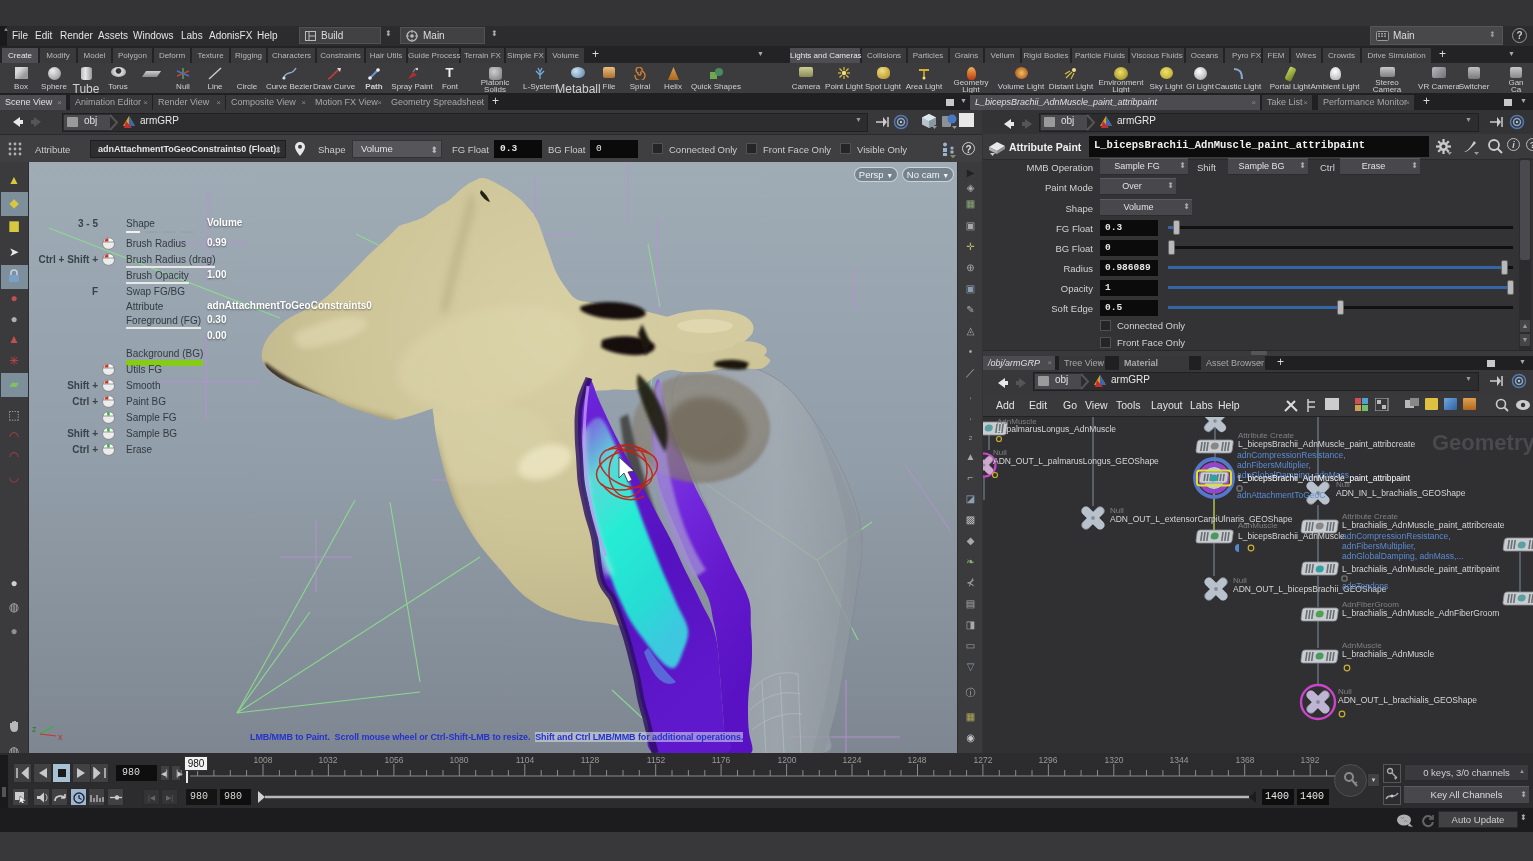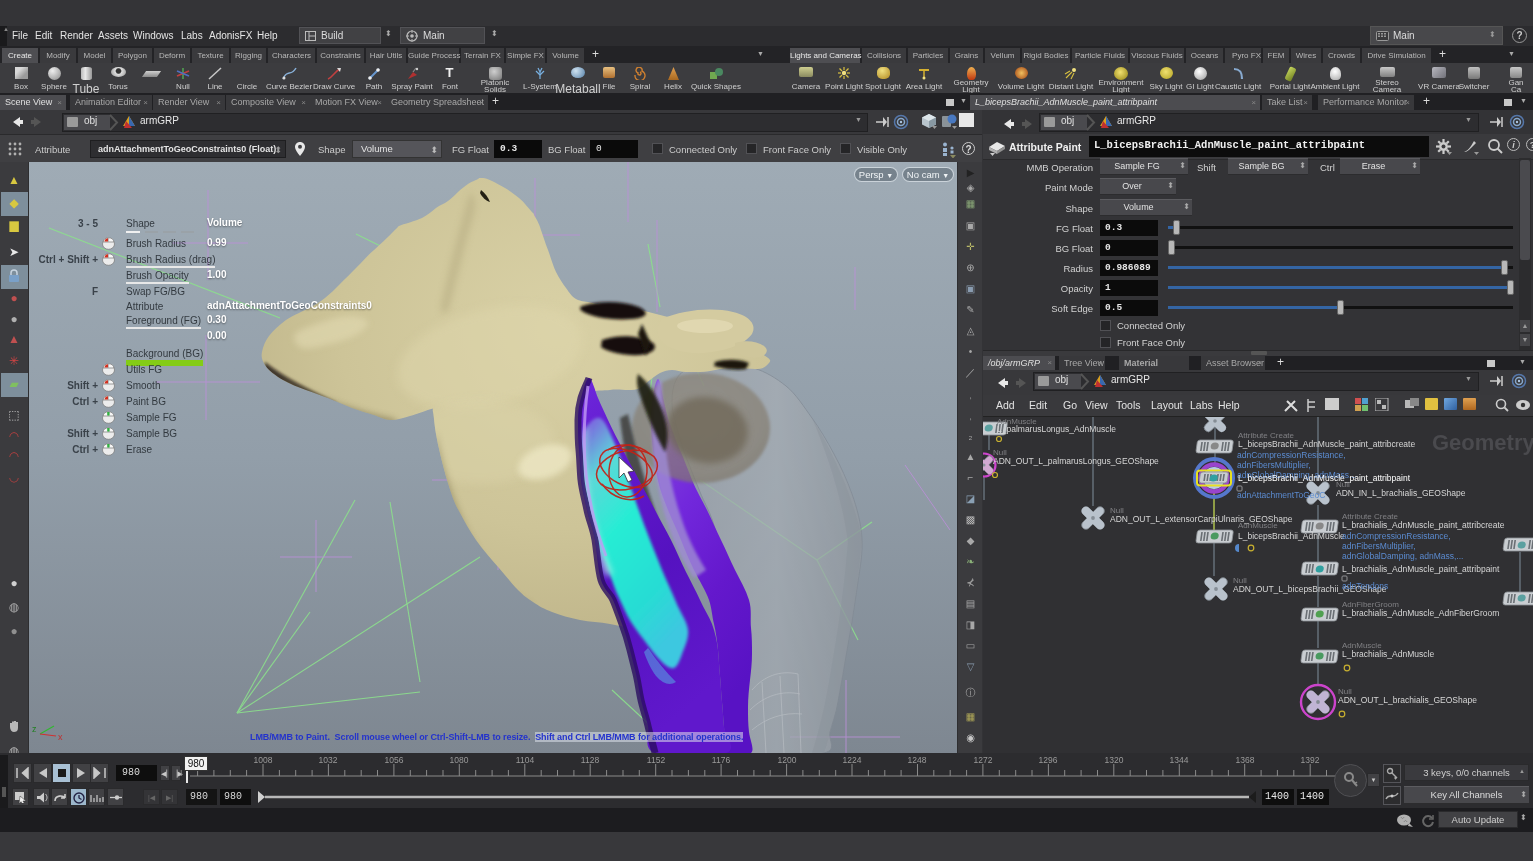--- a/index.html
+++ b/index.html
@@ -132,21 +132,21 @@
       <div class="ab" style="left:327px;top:3px;"><svg width="15" height="13">
           <path d="M1 12 C6 10 8 4 13 2" stroke="#c04040" fill="none" stroke-width="1.5"></path>
           <path d="M10 1 l4 0 -1 4z" fill="#d8d8d8"></path>
         </svg></div>
       <div class="ab" style="left:289px;top:19px;width:90px;text-align:center;font-size:8px;color:#d0d0d0;">Draw Curve</div>
       <div class="ab" style="left:367px;top:3px;"><svg width="15" height="13">
           <line x1="2" y1="12" x2="12" y2="2" stroke="#6898d0" stroke-width="2"></line>
           <circle cx="3" cy="11" r="1.8" fill="#eee"></circle>
           <circle cx="11" cy="3" r="1.8" fill="#eee"></circle>
         </svg></div>
-      <div class="ab" style="left:329px;top:19px;width:90px;text-align:center;font-size:8px;color:#d0d0d0;">Path</div>
+      <div class="ab" style="left:329px;top:19px;width:90px;text-align:center;font-size:8px;color:#d0d0d0;font-weight:bold;">Path</div>
       <div class="ab" style="left:405px;top:3px;"><svg width="15" height="13">
           <path d="M3 12 L8 5 12 8z" fill="#b03030"></path>
           <path d="M8 5 l3 -4" stroke="#888" stroke-width="1.2" fill="none"></path>
           <circle cx="12" cy="2" r="1.2" fill="#ccc"></circle>
         </svg></div>
       <div class="ab" style="left:367px;top:19px;width:90px;text-align:center;font-size:8px;color:#d0d0d0;">Spray Paint</div>
       <span class="tx" style="left:443px;top:3px;width:13px;height:13px;color:#f0f0f0;font-size:13px;font-weight:bold;text-align:center;line-height:13px;">T</span>
       <div class="ab" style="left:405px;top:19px;width:90px;text-align:center;font-size:8px;color:#d0d0d0;">Font</div>
       <div class="ab" style="left:489px;top:4px;width:13px;height:13px;border-radius:3px;background:radial-gradient(circle at 40% 35%,#cfcfcf,#777);"></div>
       <div class="ab" style="left:450px;top:16px;width:90px;text-align:center;font-size:8px;line-height:7px;color:#d0d0d0;">Platonic<br>Solids</div>
@@ -1214,21 +1214,21 @@
         <line x1="12" y1="13" x2="15" y2="11" stroke="#8a8a8a" stroke-width="1.5"></line>
       </svg>
       <div class="ab" style="left:1367px;top:20px;width:13px;height:14px;background:#414144;border:1px solid #2a2a2c;color:#c8c8c8;text-align:center;font-size:6px;line-height:13px;">▼</div>
       <div class="ab" style="left:1383px;top:11px;width:18px;height:19px;background:#2c2c2e;border:1px solid #55555a;"></div>
       <svg class="ab" style="left:1386px;top:14px;" width="13" height="13">
         <circle cx="4" cy="4" r="2.5" fill="none" stroke="#aaa" stroke-width="1.4"></circle>
         <line x1="6" y1="6" x2="11" y2="11" stroke="#aaa" stroke-width="1.4"></line>
         <path d="M8 11 l3 0 M9.5 9.5 l0 3" stroke="#aaa" stroke-width="1"></path>
       </svg>
       <div class="ab" style="left:1404px;top:11px;width:125px;height:17px;background:#3a3a3e;border:1px solid #2a2a2c;color:#cfcfcf;font-size:9.5px;">
-        <span style="position:absolute;left:50%;transform:translateX(-50%);top:2px;white-space:nowrap;">3 keys, 0/0 channels</span>
+        <span style="position:absolute;left:50%;transform:translateX(-50%);top:2px;white-space:nowrap;">0 keys, 3/0 channels</span>
         <span style="position:absolute;right:3px;top:3px;font-size:6px;color:#999;">▲</span>
       </div>
       <div class="ab" style="left:12px;top:35px;width:17px;height:18px;background:#414144;border:1px solid #2a2a2c;"></div>
       <svg class="ab" style="left:15px;top:39px;" width="12" height="11">
         <rect x="0" y="0" width="9" height="8" fill="#ccc"></rect>
         <path d="M5 4 l6 5 -3 0 1.5 2.5 -2 1 -1.5 -2.8 -2 2z" fill="#eee" stroke="#333" stroke-width="0.5"></path>
       </svg>
       <div class="ab" style="left:33px;top:35px;width:17px;height:18px;background:#414144;border:1px solid #2a2a2c;"></div>
       <svg class="ab" style="left:36px;top:38px;" width="13" height="13">
         <path d="M1 5 L4 5 L8 1.5 L8 11.5 L4 8 L1 8Z" fill="#ccc"></path>

